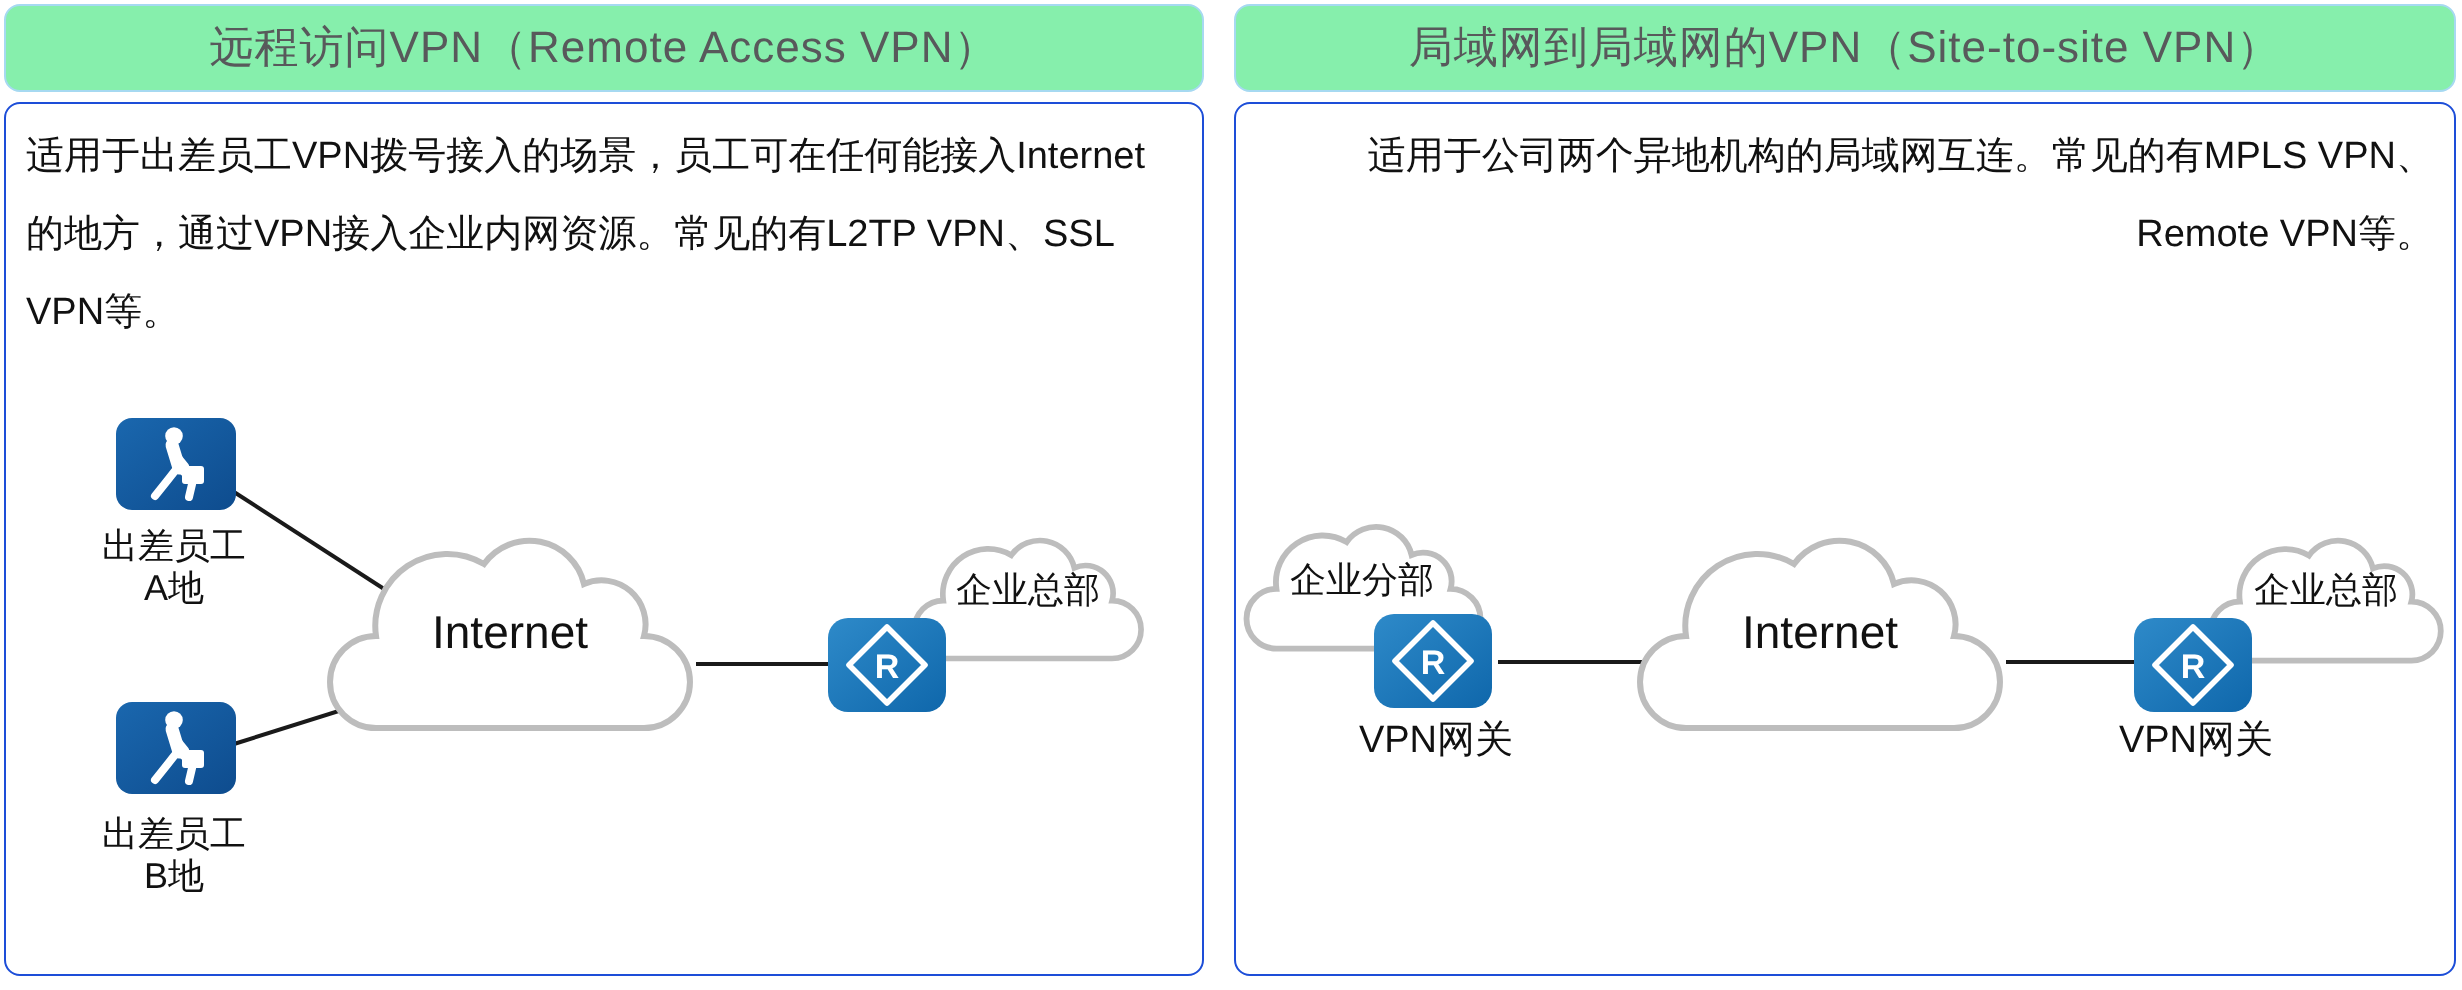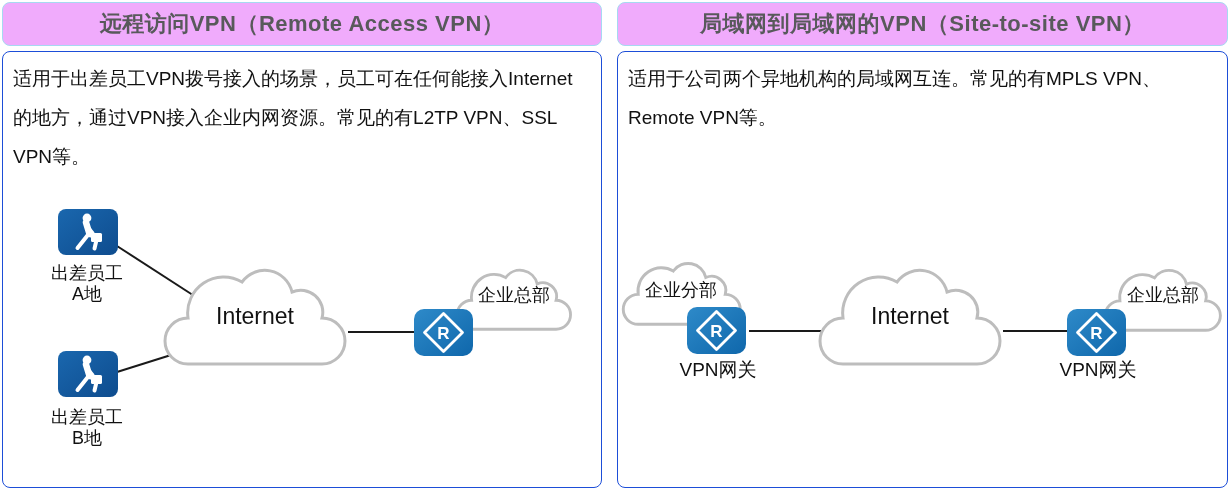--- a/index.html
+++ b/index.html
@@ -2,26 +2,26 @@
 <html><head>
 <meta charset="utf-8">
 <style>
   html,body{margin:0;padding:0;}
   body{
     width:1231px;height:495px;background:#ffffff;position:relative;
     font-family:"Liberation Sans","DejaVu Sans",sans-serif;
   }
   .panel{position:absolute;top:0;height:495px;}
   #panel-remote{left:2px;width:600px;}
-  #panel-site{left:617px;width:611px;}
+  #panel-site{left:617px;width:611px;text-align:right;}
   .panel-header{
     position:absolute;top:2px;left:0;right:0;height:42px;
-    background:#f0abfc;border:1px solid #a6d9f1;border-radius:8px;
+    background:#86efac;border:1px solid #a6d9f1;border-radius:8px;
     display:flex;align-items:center;justify-content:center;
-    font-size:22px;font-weight:bold;color:#58595b;letter-spacing:.5px;
+    font-size:22px;font-weight:normal;color:#58595b;letter-spacing:.5px;
   }
   .panel-body{
     position:absolute;top:51px;left:0;right:0;height:435px;
     background:#ffffff;border:1px solid #1d4ed8;border-radius:8px;
     overflow:hidden;
     text-decoration:underline;
   }
   .panel-desc{
     position:absolute;top:0;left:0;right:0;margin:0;
     padding:8px 10px 0 10px;

